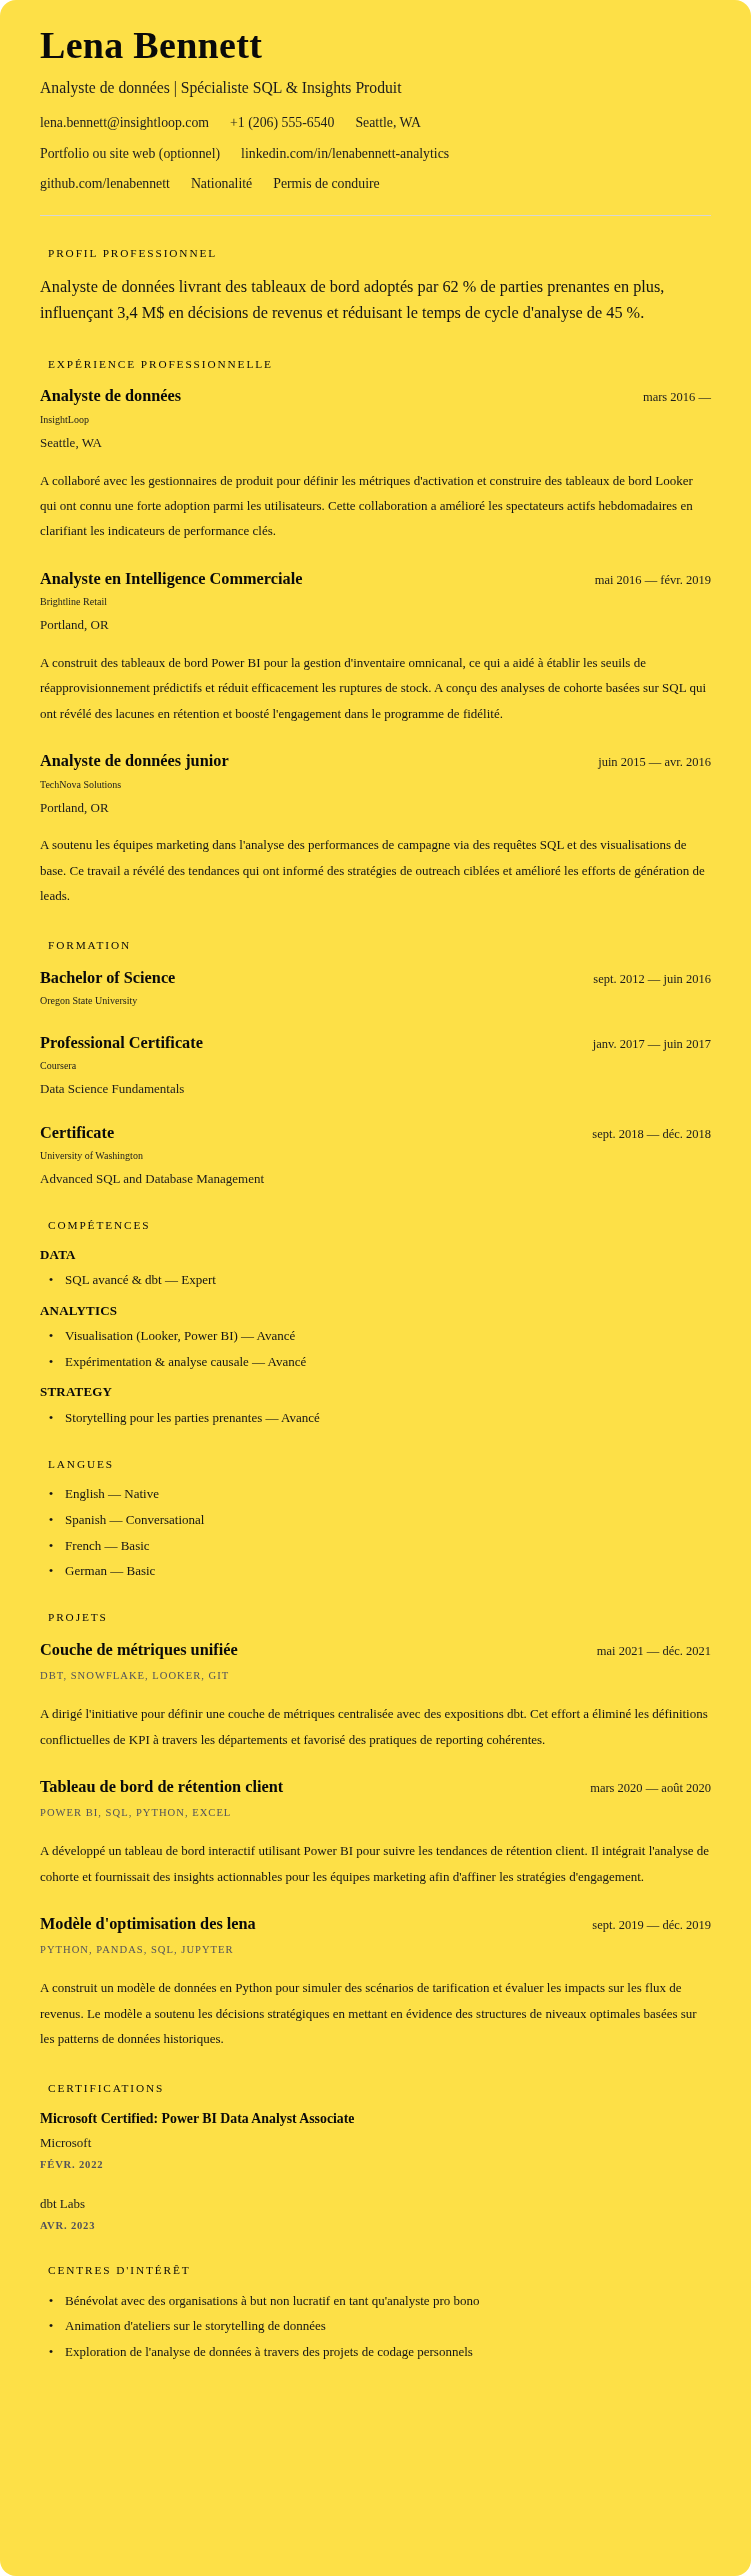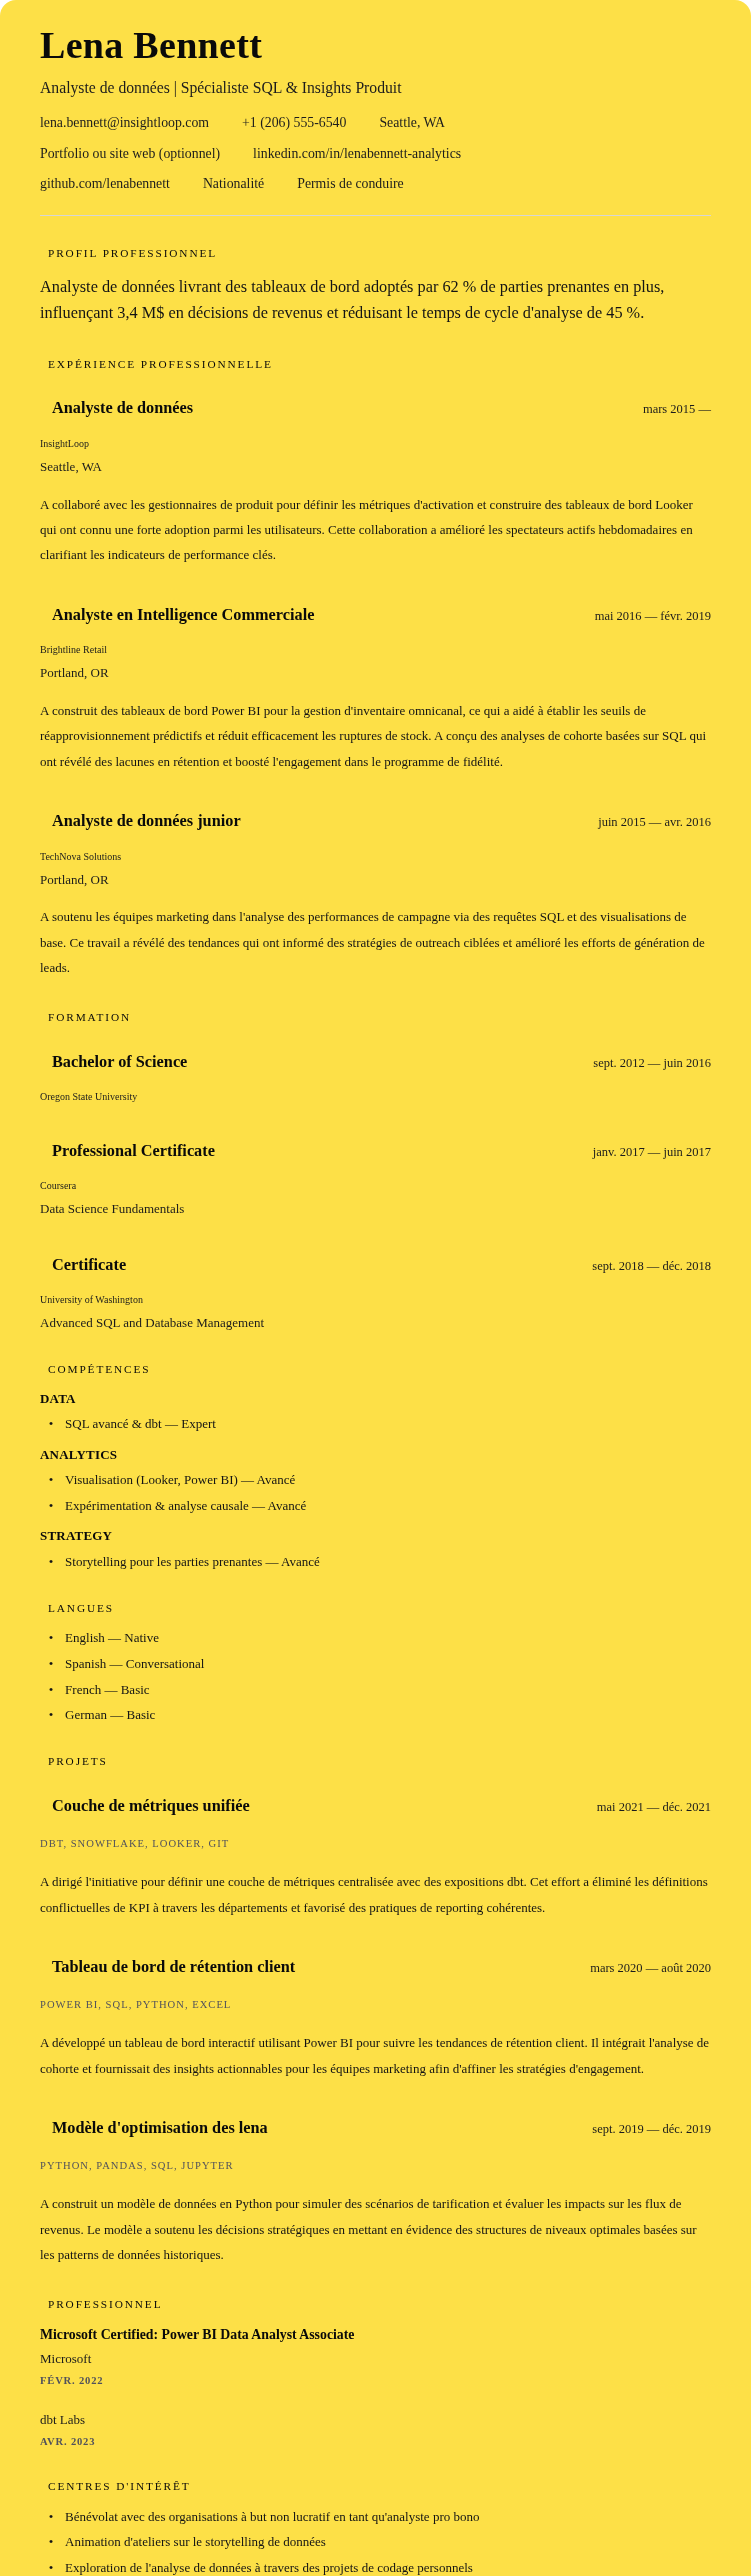--- a/index.html
+++ b/index.html
@@ -28,21 +28,21 @@
   }
   .headline {
     margin: 10px 0 0;
     font-size: 15.7px;
     line-height: 1.3;
     color: #1c1c1c;
   }
   .contact-row {
     display: flex;
     flex-wrap: wrap;
-    gap: 5px 33px;
+    gap: 5px 21px;
     margin-top: 11.3px;
     font-size: 13.8px;
     line-height: 1.4;
     color: #1c1c1c;
   }
   .contact-row.first { margin-top: 15px; }
   .divider {
     border: 0;
     border-top: 0.6px solid #d6d6d6;
     margin: 21px 0 0;
@@ -69,21 +69,21 @@
 
   
   .entry + .entry { margin-top: 24px; }
   .entry-head {
     display: flex;
     justify-content: space-between;
     align-items: baseline;
     gap: 19px;
   }
   .entry-title {
-    margin: 12px;
+    margin: 0;
     font-size: 16.3px;
     font-weight: 700;
     line-height: 1.3;
     color: #0a0a0a;
   }
   .entry-dates {
     font-size: 12.5px;
     line-height: 1.3;
     white-space: nowrap;
     color: #1c1c1c;
@@ -176,21 +176,21 @@
     </div>
   </section>
 
   <section class="section">
     <h2 class="section-title">EXPÉRIENCE PROFESSIONNELLE</h2>
     <div class="section-body">
 
       <article class="entry">
         <div class="entry-head">
           <h3 class="entry-title">Analyste de données</h3>
-          <span class="entry-dates">mars 2015 —</span>
+          <span class="entry-dates">mars 2016 —</span>
         </div>
         <p class="entry-sub">InsightLoop</p>
         <p class="entry-sub2">Seattle, WA</p>
         <p class="entry-desc">A collaboré avec les gestionnaires de produit pour définir les métriques d'activation et construire des tableaux de bord Looker qui ont connu une forte adoption parmi les utilisateurs. Cette collaboration a amélioré les spectateurs actifs hebdomadaires en clarifiant les indicateurs de performance clés.</p>
       </article>
 
       <article class="entry">
         <div class="entry-head">
           <h3 class="entry-title">Analyste en Intelligence Commerciale</h3>
           <span class="entry-dates">mai 2016 — févr. 2019</span>
@@ -339,21 +339,21 @@
           <span class="entry-dates">sept. 2019 — déc. 2019</span>
         </div>
         <p class="stack">PYTHON, PANDAS, SQL, JUPYTER</p>
         <p class="entry-desc proj-desc">A construit un modèle de données en Python pour simuler des scénarios de tarification et évaluer les impacts sur les flux de revenus. Le modèle a soutenu les décisions stratégiques en mettant en évidence des structures de niveaux optimales basées sur les patterns de données historiques.</p>
       </article>
 
     </div>
   </section>
 
   <section class="section">
-    <h2 class="section-title">PROFESSIONNEL</h2>
+    <h2 class="section-title">CERTIFICATIONS</h2>
     <div class="section-body">
 
       <article class="entry">
         <h3 class="cert-title">Microsoft Certified: Power BI Data Analyst Associate</h3>
         <p class="cert-issuer">Microsoft</p>
         <p class="cert-date">FÉVR. 2022</p>
       </article>
 
       <article class="entry">
         <p class="cert-issuer">dbt Labs</p>

